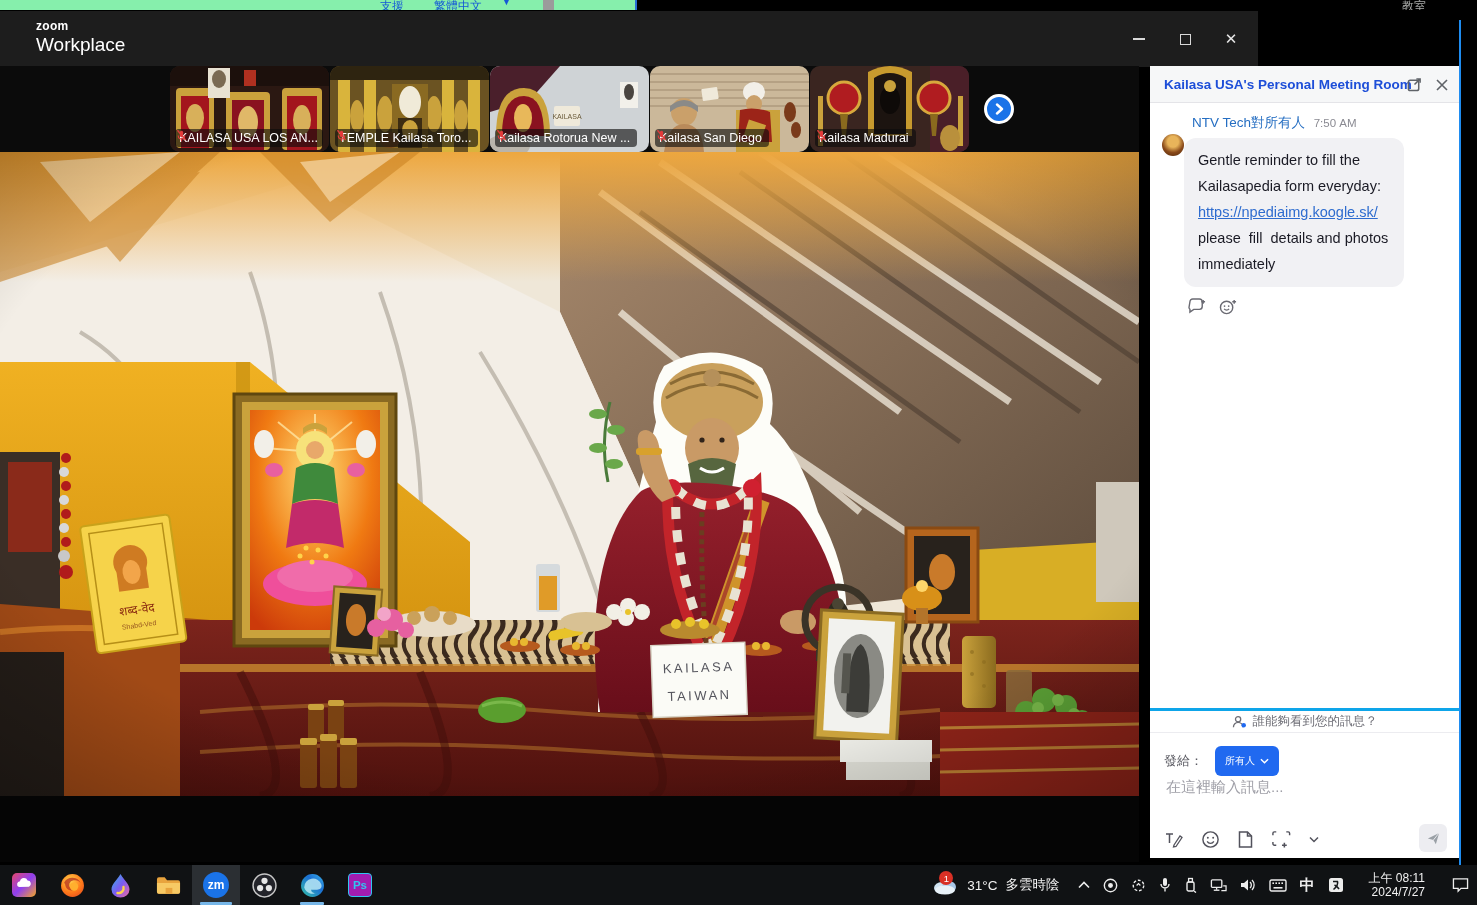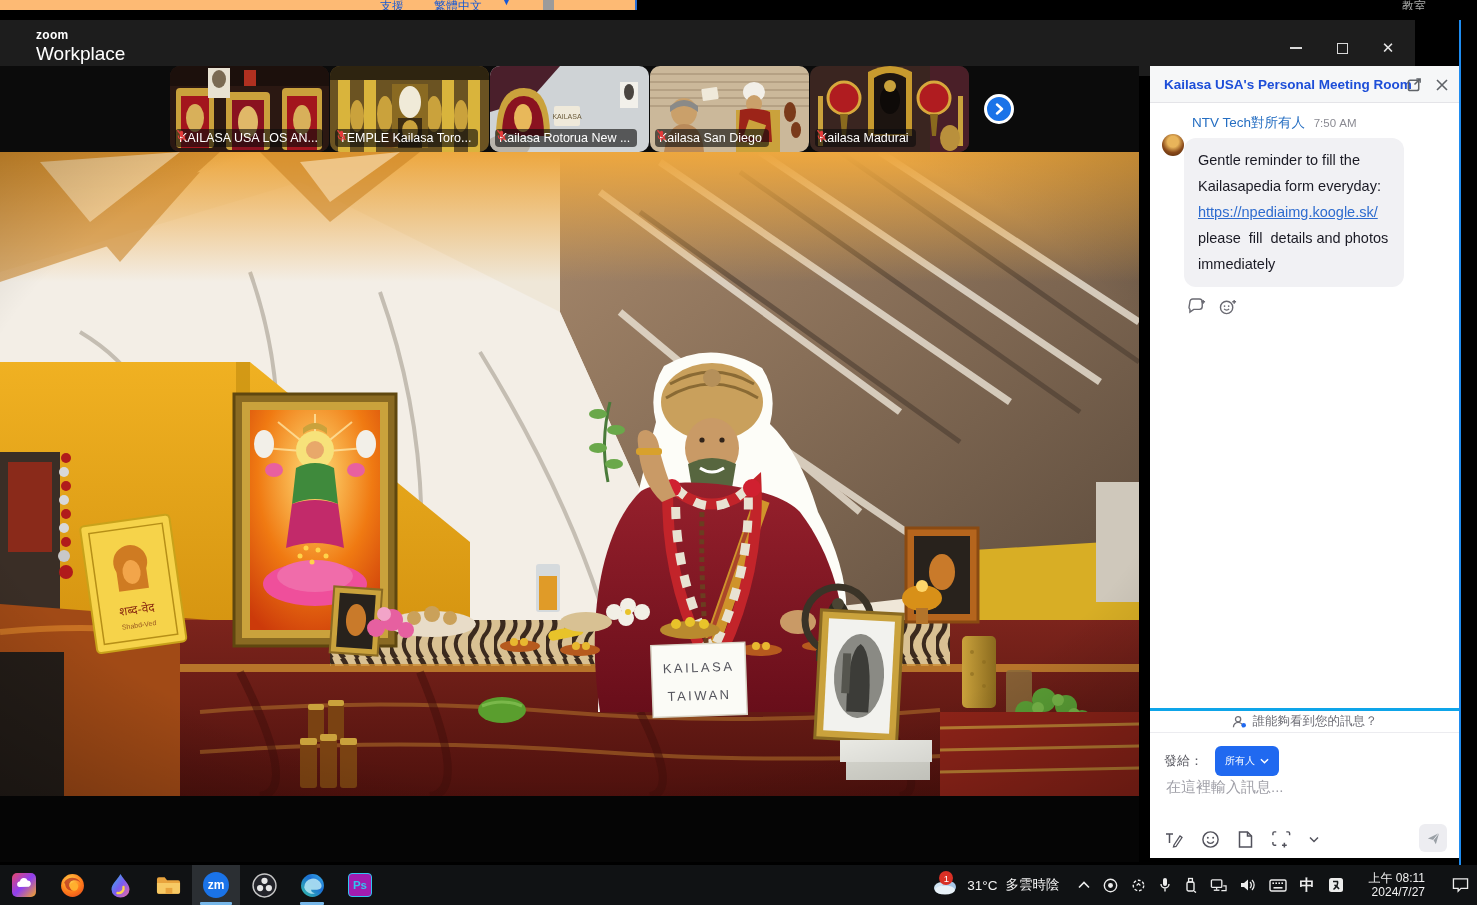--- a/index.html
+++ b/index.html
@@ -1,35 +1,35 @@
 <!DOCTYPE html>
 <html><head>
 <meta charset="utf-8">
 <style>
   * { margin:0; padding:0; box-sizing:border-box; }
   html,body { width:1477px; height:905px; background:#000; overflow:hidden;
     font-family:"Liberation Sans", sans-serif; }
   .screen { position:relative; width:1477px; height:905px; background:#000; }
 
   
-  .bg-strip { position:absolute; left:0; top:0; width:637px; height:10px; background:#fdba74; overflow:hidden; }
+  .bg-strip { position:absolute; left:0; top:0; width:637px; height:10px; background:#86efac; overflow:hidden; }
   .bg-strip .lnk { position:absolute; top:-2px; font-size:12px; color:#1558d6; }
   .bg-strip .l1 { left:380px; }
   .bg-strip .l2 { left:434px; }
   .bg-strip .arrow { position:absolute; left:502px; top:-3px; font-size:9px; color:#1558d6; }
   .bg-scroll { position:absolute; left:543px; top:0; width:11px; height:10px; background:#9b9b9b; }
   .bg-edge { position:absolute; left:635px; top:0; width:2px; height:10px; background:#2a6fd6; }
   .bg-tab { position:absolute; left:1402px; top:-2px; font-size:12px; color:#a9aba9; }
 
   
   .zoom-window { position:absolute; left:0; top:10px; width:1461px; height:852px; background:#000; }
   .win-border-r { position:absolute; left:1459px; top:10px; width:2px; height:850px; background:#1f8cf0; }
   .win-border-b { position:absolute; left:1150px; top:858px; width:311px; height:2px; background:#1f8cf0; }
 
-  .titlebar { position:absolute; left:0; top:10px; width:1415px; height:56px; background:#1d1d1d; }
+  .titlebar { position:absolute; left:0; top:1px; width:1258px; height:56px; background:#1d1d1d; }
   .brand { position:absolute; left:36px; top:9px; color:#fff; line-height:1; }
   .brand .b1 { font-size:12px; font-weight:bold; letter-spacing:.3px; }
   .brand .b2 { font-size:19px; margin-top:3px; }
   .win-ctrls { position:absolute; right:4px; top:0; height:56px; display:flex; }
   .wbtn { width:46px; height:56px; display:flex; align-items:center; justify-content:center; color:#e8e8e8; }
   .wbtn .minus { width:12px; height:2px; background:#d9d9d9; }
   .wbtn .maxr { width:11px; height:11px; border:1.4px solid #d9d9d9; }
   .wbtn.close { font-size:15px; }
 
   

